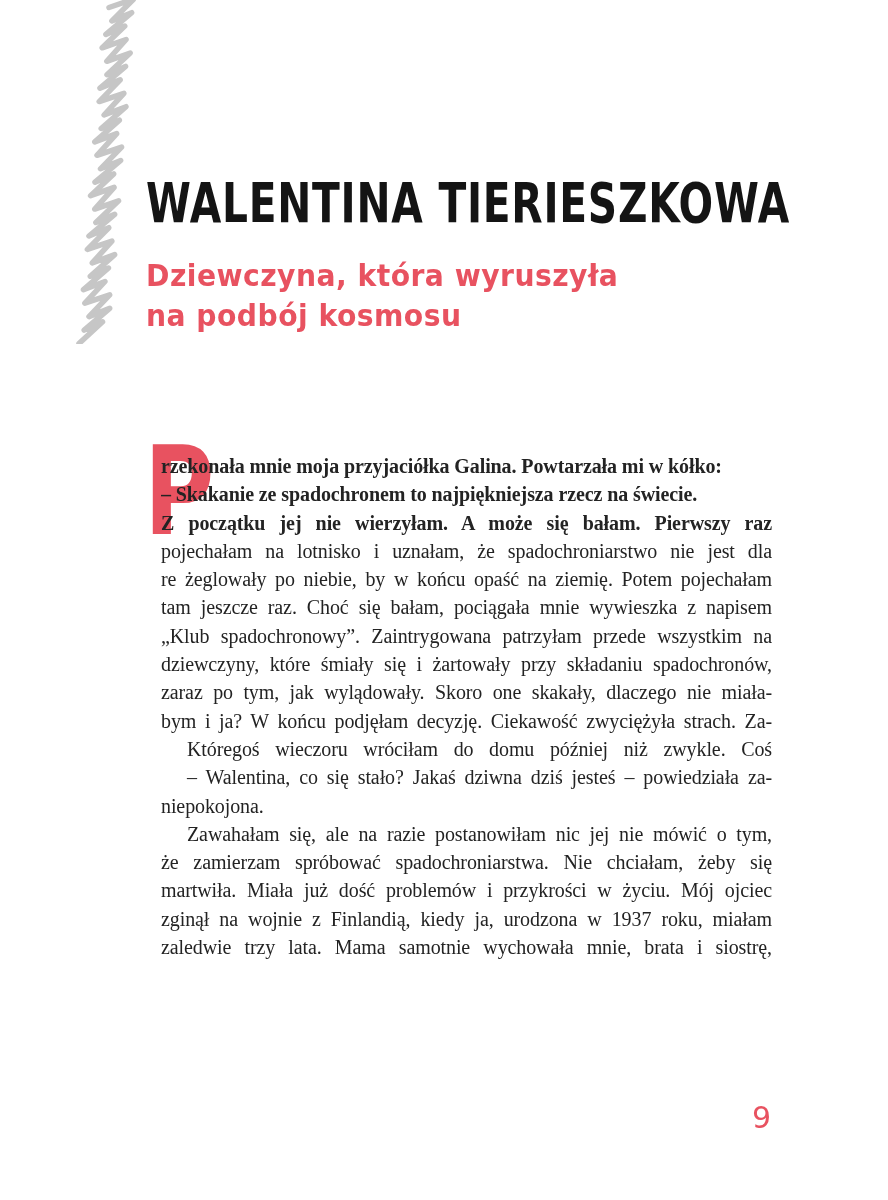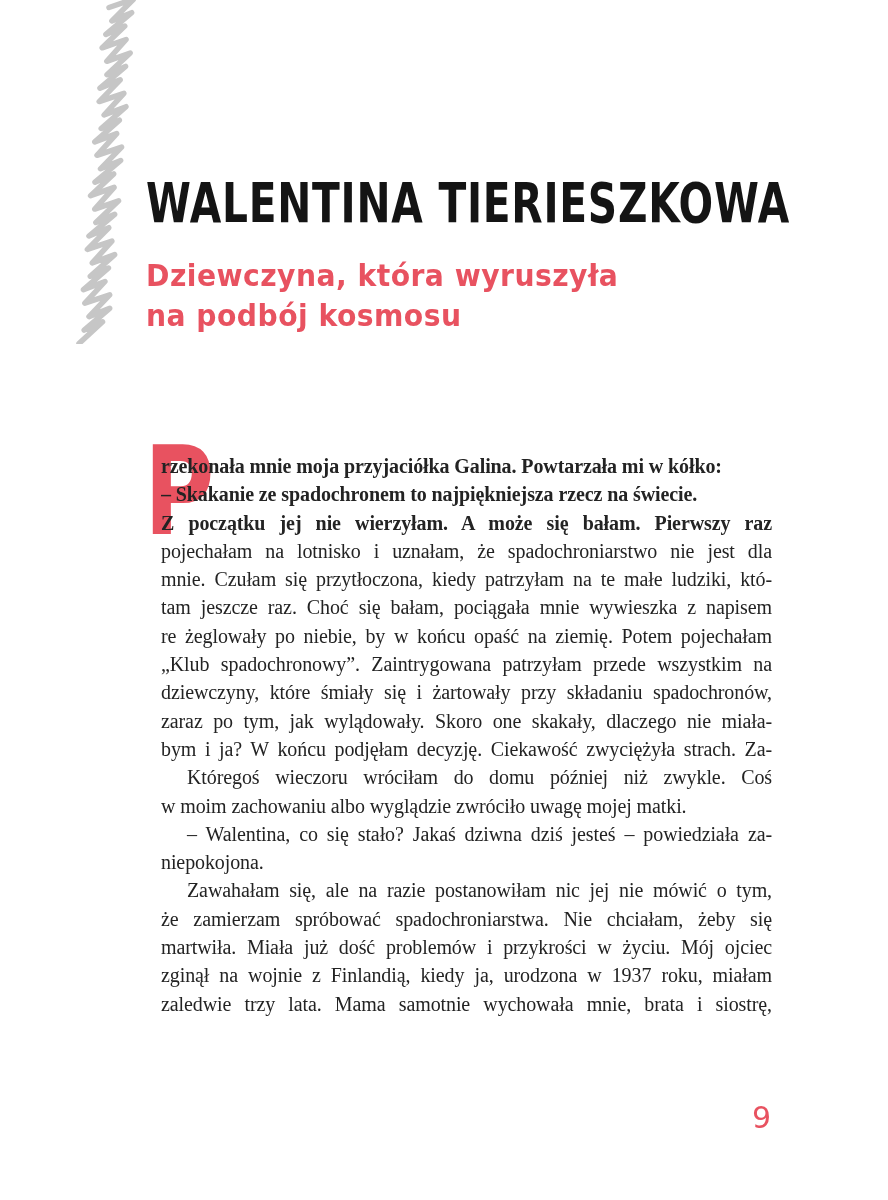--- a/index.html
+++ b/index.html
@@ -81,29 +81,27 @@
 
   <h2 class="subtitle"><span>Dziewczyna, która wyruszyła</span><br><span>na podbój kosmosu</span></h2>
 
   <div class="dropcap">P</div>
 
   <div class="body-text" id="body-lines">
       <div class="line inset">rzekonała mnie moja przyjaciółka Galina. Powtarzała mi w kółko:</div>
       <div class="line inset">– Skakanie ze spadochronem to najpiękniejsza rzecz na świecie.</div>
       <div class="line just inset">Z początku jej nie wierzyłam. A może się bałam. Pierwszy raz</div>
       <div class="line just">pojechałam na lotnisko i uznałam, że spadochroniarstwo nie jest dla</div>
-      <div class="line just">mnie. Czułam się przytłoczona, kiedy patrzyłam na te małe ludziki, któ-</div>
+      <div class="line just">re żeglowały po niebie, by w końcu opaść na ziemię. Potem pojechałam</div>
       <div class="line just">tam jeszcze raz. Choć się bałam, pociągała mnie wywieszka z napisem</div>
-      <div class="line just">re żeglowały po niebie, by w końcu opaść na ziemię. Potem pojechałam</div>
       <div class="line just">„Klub spadochronowy”. Zaintrygowana patrzyłam przede wszystkim na</div>
       <div class="line just">dziewczyny, które śmiały się i żartowały przy składaniu spadochronów,</div>
       <div class="line just">zaraz po tym, jak wylądowały. Skoro one skakały, dlaczego nie miała-</div>
       <div class="line just">bym i ja? W końcu podjęłam decyzję. Ciekawość zwyciężyła strach. Za-</div>
       <div class="line just indent">Któregoś wieczoru wróciłam do domu później niż zwykle. Coś</div>
-      <div class="line">w moim zachowaniu albo wyglądzie zwróciło uwagę mojej matki.</div>
       <div class="line just indent">– Walentina, co się stało? Jakaś dziwna dziś jesteś – powiedziała za-</div>
       <div class="line">niepokojona.</div>
       <div class="line just indent">Zawahałam się, ale na razie postanowiłam nic jej nie mówić o tym,</div>
       <div class="line just">że zamierzam spróbować spadochroniarstwa. Nie chciałam, żeby się</div>
       <div class="line just">martwiła. Miała już dość problemów i przykrości w życiu. Mój ojciec</div>
       <div class="line just">zginął na wojnie z Finlandią, kiedy ja, urodzona w 1937 roku, miałam</div>
       <div class="line just">zaledwie trzy lata. Mama samotnie wychowała mnie, brata i siostrę,</div>
     </div>
 
   <div class="page-number">9</div>

